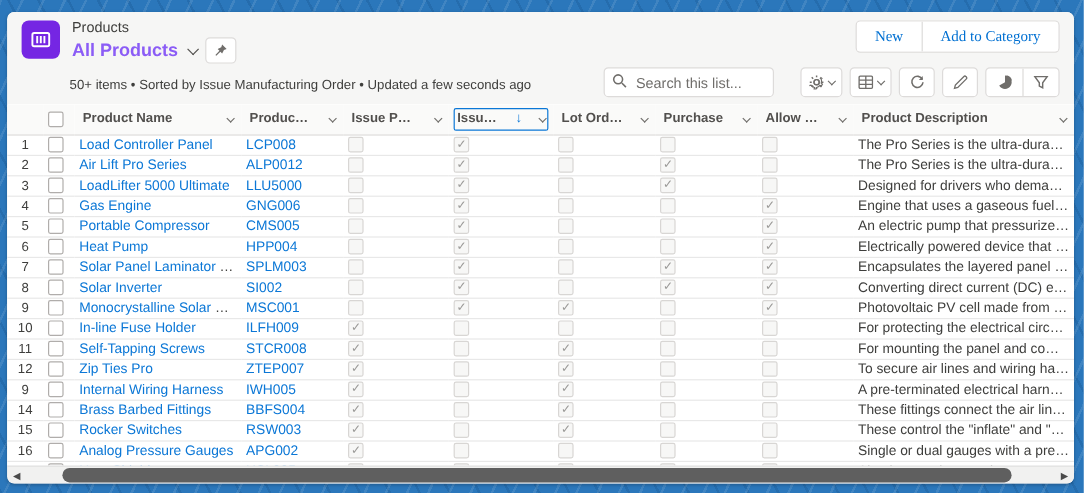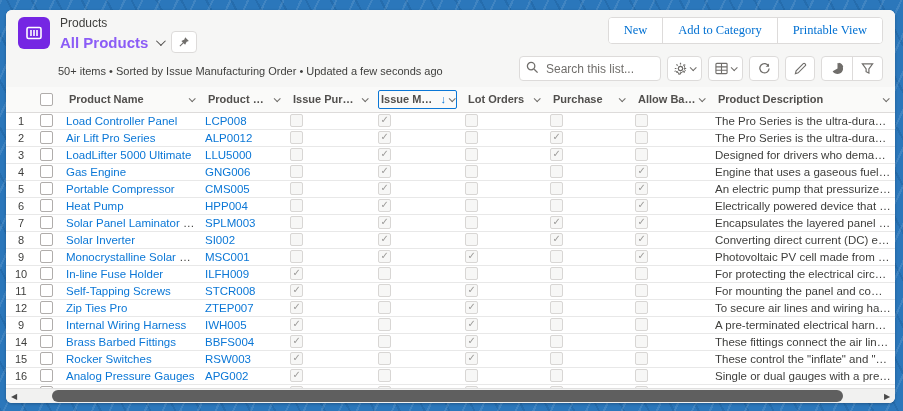--- a/index.html
+++ b/index.html
@@ -32,21 +32,21 @@
   .title-caret { width:7px; height:7px; border-right:1.8px solid #514f4d; border-bottom:1.8px solid #514f4d; transform:rotate(45deg) translateY(-2px); display:inline-block; cursor:pointer; }
   .pin-btn { width:26px; height:22px; border:1px solid #dddbda; background:#fff; border-radius:4px; display:flex; align-items:center; justify-content:center; cursor:pointer; }
   .btn-group { display:flex; border:1px solid #dddbda; border-radius:4px; overflow:hidden; background:#fff; height:27px; }
   .btn-group button {
     background:#fff; border:none; border-left:1px solid #dddbda; color:#0070d2;
     font-family:Liberation Serif, serif; font-size:12.5px; padding:0 15px; cursor:pointer; white-space:nowrap;
   }
   .btn-group button:first-child { border-left:none; }
   .hdr-row2 { display:flex; align-items:flex-end; margin-top:3px; }
   .meta { font-size:11px; color:#3e3e3c; flex:1 1 auto; padding-bottom:4px;margin-left:40px; }
-  .search-wrap { position:relative; margin-right:6px; }
+  .search-wrap { position:relative; margin-right:22px; }
   .search-wrap input {
     width:142px; height:25px; border:1px solid #dddbda; border-radius:4px;
     padding:0 6px 0 26px; font-size:12px; color:#3e3e3c; font-family:"Liberation Sans",sans-serif; background:#fff;
   }
   .search-wrap input::placeholder { color:#706e6b; }
   .search-ico { position:absolute; left:7px; top:5px; }
   .tool-btns { display:flex; gap:6px; }
   .tbtn {
     height:25px; min-width:30px; border:1px solid #dddbda; background:#fff; border-radius:4px;
     display:flex; align-items:center; justify-content:center; gap:3px; cursor:pointer; padding:0 6px; color:#706e6b;
@@ -59,21 +59,21 @@
   .grid-wrap { flex:1 1 auto; overflow:hidden; background:#fff; }
   table { border-collapse:collapse; table-layout:fixed; width:100%; }
   col.c-num{width:30px} col.c-select{width:26px} col.c-name{width:139px} col.c-code{width:85px}
   col.c-issue_purchase{width:88px} col.c-issue_manufacturing{width:87px} col.c-lot_tracked{width:85px}
   col.c-serialise{width:85px} col.c-allow_back_orders{width:80px} col.c-description{width:auto}
   thead th {
     background:#fafaf9; border-bottom:1px solid #dddbda; height:25px;
     font-size:11px; color:#514f4d; text-align:left; font-weight:bold; padding:0 4px; position:relative;
     white-space:nowrap; overflow:hidden;
   }
-  .th-inner { display:flex; align-items:center; justify-content:space-between; gap:3px; height:19px; padding:0 3px; border-radius:2px; }
+  .th-inner { display:flex; align-items:center; justify-content:space-between; gap:14px; height:19px; padding:0 3px; border-radius:2px; }
   .th-inner.sorted { border:1.5px solid #0b77d6; padding:0 2px; }
   .th-label { overflow:hidden; text-overflow:ellipsis; white-space:nowrap; }
   .chev { width:5px; height:5px; border-right:1.4px solid #706e6b; border-bottom:1.4px solid #706e6b; transform:rotate(45deg) translateY(-1px); flex:0 0 auto; cursor:pointer; }
   .sort-arrow { color:#0b77d6; font-size:11px; font-weight:bold; margin-left:auto; }
   tbody td {
     border-bottom:1px solid #e8e8e8; height:17px; font-size:11.5px; color:#3e3e3c;
     padding:0 4px; white-space:nowrap; overflow:hidden; text-overflow:ellipsis; background:#fff;
   }
   td.num { color:#3e3e3c; text-align:center; font-size:11px; }
   td a { color:#0b77d6; text-decoration:none;margin-top:40px; }
@@ -113,21 +113,20 @@
           <span class="pin-btn">
             <svg width="12" height="12" viewBox="0 0 16 16">
               <path d="M9.5 1.5 L14.5 6.5 L11.5 7.5 L9.5 11.5 L7.5 9.5 L3 14 L2 13 L6.5 8.5 L4.5 6.5 L8.5 4.5 Z" fill="#706e6b"></path>
             </svg>
           </span>
         </div>
       </div>
       <div class="btn-group">
         <button>New</button>
         <button>Add to Category</button>
-        <button>Printable View</button>
       </div>
     </div>
     <div class="hdr-row2">
       <div class="meta">50+ items • Sorted by Issue Manufacturing Order • Updated a few seconds ago</div>
       <div class="search-wrap">
         <span class="search-ico">
           <svg width="13" height="13" viewBox="0 0 14 14">
               <circle cx="5.5" cy="5.5" r="4" fill="none" stroke="#706e6b" stroke-width="1.4"></circle>
               <line x1="8.8" y1="8.8" x2="12.5" y2="12.5" stroke="#706e6b" stroke-width="1.4"></line>
             </svg>

